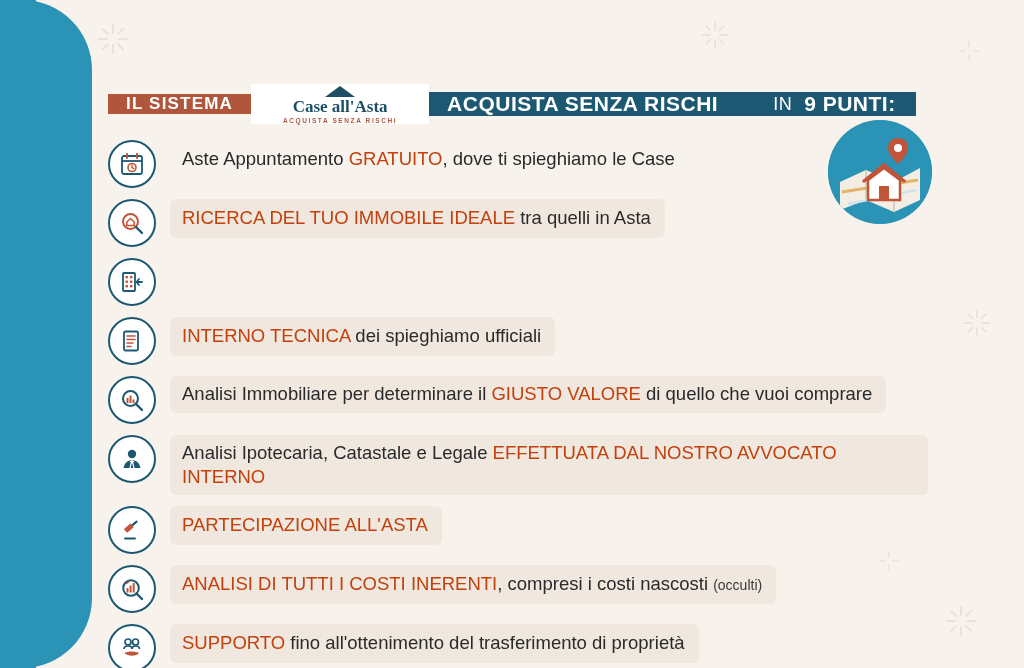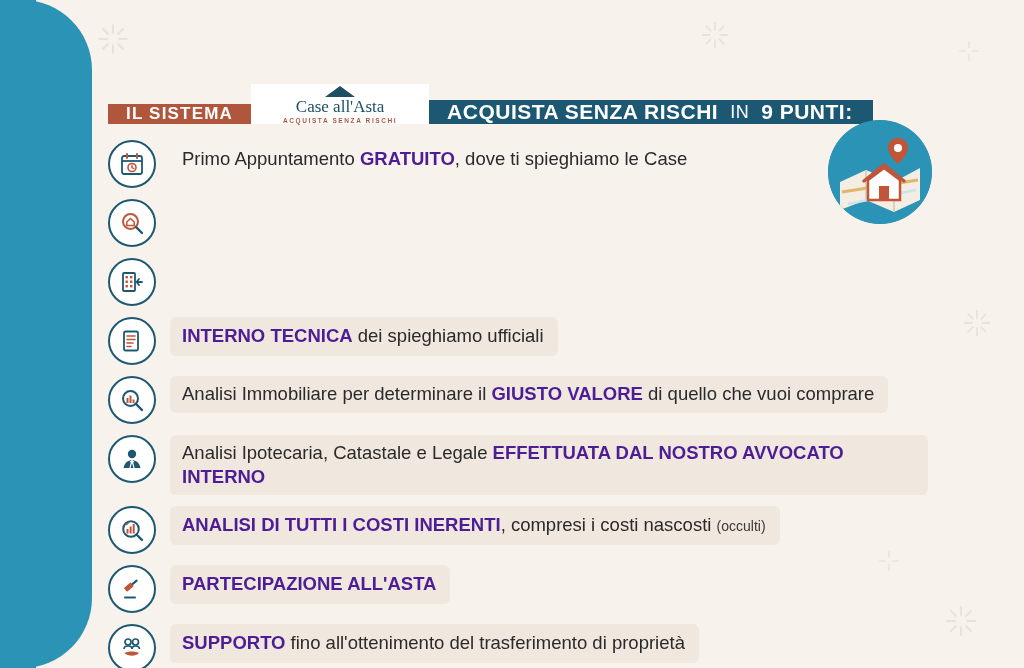--- a/index.html
+++ b/index.html
@@ -19,53 +19,53 @@
   .bg-left-strip{
     position:absolute;left:0;top:0;width:36px;height:668px;
     background:#2b93b5;
   }
   .sparkle{position:absolute;opacity:.35;}
   .sparkle svg{display:block;}
 
   
   .header{
     position:absolute;left:108px;top:84px;
-    display:flex;align-items:flex-end;height:40px;
+    display:flex;align-items:center;height:40px;
   }
   .hdr-sistema{
     background:#b0563c;color:#ffffff;
     font-weight:bold;font-size:17px;letter-spacing:1.2px;
     display:flex;align-items:center;justify-content:center;
     padding:0 18px;
   }
   .hdr-logo{
     background:#ffffff;
     display:flex;flex-direction:column;align-items:center;justify-content:center;
     padding:0 14px;min-width:150px;
   }
   .hdr-logo .roofwrap{display:flex;align-items:flex-end;justify-content:center;height:13px;}
   .hdr-logo .roof{
     width:0;height:0;border-left:15px solid transparent;border-right:15px solid transparent;
     border-bottom:11px solid #1d4e63;position:relative;
   }
   .hdr-logo-name{
-    font-size:17px;font-weight:normal;color:#1d4e63;line-height:1.05;margin-top:1px;
+    font-size:17px;font-weight:bold;color:#1d4e63;line-height:1.05;margin-top:1px;
     font-family:"Liberation Serif", serif;
   }
   .hdr-logo-sub{
     font-size:6.5px;color:#b0563c;letter-spacing:1.6px;font-weight:bold;margin-top:1px;
   }
   .hdr-title{
     background:#1d5873;color:#ffffff;
     display:flex;align-items:center;
     padding:0 20px 0 18px;
     font-size:21px;font-weight:bold;letter-spacing:.5px;
     white-space:nowrap;
   }
-  .hdr-title .light{font-weight:normal;font-size:18px;padding:0 12px;}
+  .hdr-title .light{font-weight:normal;font-size:18px;padding:0 12px;margin-left:43px;}
 
   
   .map-badge{
     position:absolute;left:828px;top:120px;width:104px;height:104px;
     border-radius:50%;background:#2b93b5;overflow:hidden;
   }
 
   
   .list{position:absolute;left:108px;top:140px;width:820px;}
   .row{display:flex;align-items:flex-start;margin-bottom:11px;}
@@ -75,21 +75,21 @@
     display:flex;align-items:center;justify-content:center;
     margin-right:14px;
   }
   .pill{
     background:#f0e7df;border-radius:6px;
     padding:7px 14px 8px 12px;
     font-size:18.5px;line-height:1.28;color:#2a2a2a;
     display:inline-block;max-width:770px;
   }
   .pill.tall{padding-top:6px;padding-bottom:7px;}
-  .hl{color:#4c1d95;font-weight:bold;text-align:right;}
+  .hl{color:#c2410c;font-weight:normal;text-align:right;}
   .small{font-size:14px;color:#3a3a3a;}
   .row.r1 .pill{background:transparent;}
 </style>
 </head>
 <body>
 
 <div class="bg-left-panel"></div>
 <div class="bg-left-strip"></div>
 
 <div class="sparkle" style="left:96px;top:22px;">
@@ -211,31 +211,34 @@
       <svg width="24" height="24" viewBox="0 0 24 24">
           <rect x="2" y="4" width="20" height="18" rx="2" fill="none" stroke="#1d5873" stroke-width="1.8"></rect>
           <line x1="2" y1="9" x2="22" y2="9" stroke="#1d5873" stroke-width="1.8"></line>
           <line x1="7" y1="2" x2="7" y2="6" stroke="#c0553a" stroke-width="2" stroke-linecap="round"></line>
           <line x1="17" y1="2" x2="17" y2="6" stroke="#c0553a" stroke-width="2" stroke-linecap="round"></line>
           <circle cx="12" cy="15.5" r="4" fill="none" stroke="#c0553a" stroke-width="1.6"></circle>
           <path d="M12 13.3 L12 15.6 L13.8 16.6" stroke="#c0553a" stroke-width="1.4" fill="none" stroke-linecap="round"></path>
         </svg>
     </div>
     <div class="pill">
-      <span>Primo Appuntamento </span><span class="hl">GRATUITO</span><span>, dove ti spieghiamo le Case</span>
+      <span>Aste Appuntamento </span><span class="hl">GRATUITO</span><span>, dove ti spieghiamo le Case</span>
     </div>
   </div>
 
   <div class="row">
     <div class="icon-badge">
       <svg width="24" height="24" viewBox="0 0 24 24">
           <circle cx="10.5" cy="10.5" r="7.5" fill="none" stroke="#c0553a" stroke-width="2"></circle>
           <line x1="16" y1="16" x2="22" y2="22" stroke="#1d5873" stroke-width="2.4" stroke-linecap="round"></line>
           <path d="M6.8 11 L10.5 7.5 L14.2 11 L14.2 14.5 L6.8 14.5 Z" fill="none" stroke="#c0553a" stroke-width="1.5"></path>
         </svg>
+    </div>
+    <div class="pill">
+      <span class="hl">RICERCA DEL TUO IMMOBILE IDEALE</span><span> tra quelli in Asta</span>
     </div>
   </div>
 
   <div class="row">
     <div class="icon-badge">
       <svg width="24" height="24" viewBox="0 0 24 24">
           <rect x="3" y="3" width="12" height="18" rx="1" fill="none" stroke="#1d5873" stroke-width="1.8"></rect>
           <g fill="#c0553a">
             <rect x="5.5" y="6" width="2.4" height="2.4"></rect>
             <rect x="10" y="6" width="2.4" height="2.4"></rect>
@@ -293,55 +296,55 @@
         </svg>
     </div>
     <div class="pill tall">
       <span>Analisi Ipotecaria, Catastale e Legale </span><span class="hl">EFFETTUATA DAL NOSTRO AVVOCATO INTERNO</span>
     </div>
   </div>
 
   <div class="row">
     <div class="icon-badge">
       <svg width="24" height="24" viewBox="0 0 24 24">
+          <g stroke="#1d5873" stroke-width="2" stroke-linecap="round">
+            <line x1="5" y1="20.5" x2="15" y2="20.5"></line>
+          </g>
+          <g transform="rotate(-40 12 10)">
+            <rect x="5" y="5.5" width="9" height="5" rx="1" fill="#c0553a"></rect>
+            <rect x="13.6" y="7" width="7" height="2.2" rx="1" fill="#1d5873"></rect>
+          </g>
+        </svg>
+    </div>
+    <div class="pill">
+      <span class="hl">PARTECIPAZIONE ALL'ASTA</span>
+    </div>
+  </div>
+
+  <div class="row">
+    <div class="icon-badge">
+      <svg width="24" height="24" viewBox="0 0 24 24">
           <circle cx="11" cy="11" r="7.8" fill="none" stroke="#1d5873" stroke-width="2"></circle>
           <line x1="16.5" y1="16.5" x2="22" y2="22" stroke="#1d5873" stroke-width="2.4" stroke-linecap="round"></line>
           <g fill="#c0553a">
             <rect x="6.5" y="11" width="2" height="4.5"></rect>
             <rect x="9.6" y="8.5" width="2" height="7"></rect>
             <rect x="12.7" y="6" width="2" height="9.5"></rect>
           </g>
           <path d="M6 7 L9 4.5" stroke="#c0553a" stroke-width="1.4"></path>
         </svg>
     </div>
     <div class="pill">
       <span class="hl">ANALISI DI TUTTI I COSTI INERENTI</span><span>, compresi i costi nascosti </span><span class="small">(occulti)</span>
     </div>
   </div>
 
   <div class="row">
     <div class="icon-badge">
       <svg width="24" height="24" viewBox="0 0 24 24">
-          <g stroke="#1d5873" stroke-width="2" stroke-linecap="round">
-            <line x1="5" y1="20.5" x2="15" y2="20.5"></line>
-          </g>
-          <g transform="rotate(-40 12 10)">
-            <rect x="5" y="5.5" width="9" height="5" rx="1" fill="#c0553a"></rect>
-            <rect x="13.6" y="7" width="7" height="2.2" rx="1" fill="#1d5873"></rect>
-          </g>
-        </svg>
-    </div>
-    <div class="pill">
-      <span class="hl">PARTECIPAZIONE ALL'ASTA</span>
-    </div>
-  </div>
-
-  <div class="row">
-    <div class="icon-badge">
-      <svg width="24" height="24" viewBox="0 0 24 24">
           <circle cx="8" cy="6" r="3" fill="none" stroke="#1d5873" stroke-width="1.7"></circle>
           <circle cx="15.5" cy="6" r="3" fill="none" stroke="#1d5873" stroke-width="1.7"></circle>
           <path d="M4 13 C4 10.5 6 10 8 10 C10 10 12 10.5 12 13" fill="none" stroke="#1d5873" stroke-width="1.7"></path>
           <path d="M12 13 C12 10.5 13.6 10 15.5 10 C17.5 10 19.5 10.5 19.5 13" fill="none" stroke="#1d5873" stroke-width="1.7"></path>
           <path d="M4.5 17 C8 15 15 15 19 17 C16 20.5 8 20.5 4.5 17 Z" fill="#c0553a"></path>
         </svg>
     </div>
     <div class="pill">
       <span class="hl">SUPPORTO</span><span> fino all'ottenimento del trasferimento di proprietà</span>
     </div>

